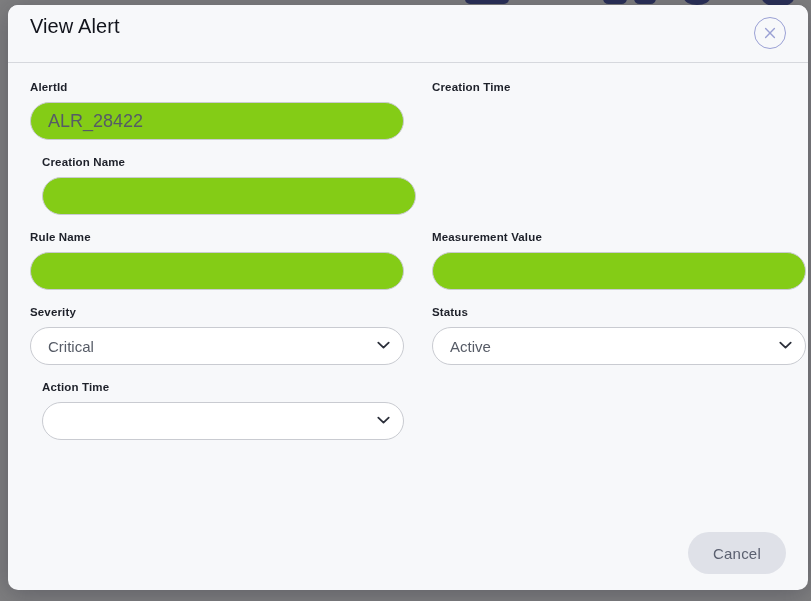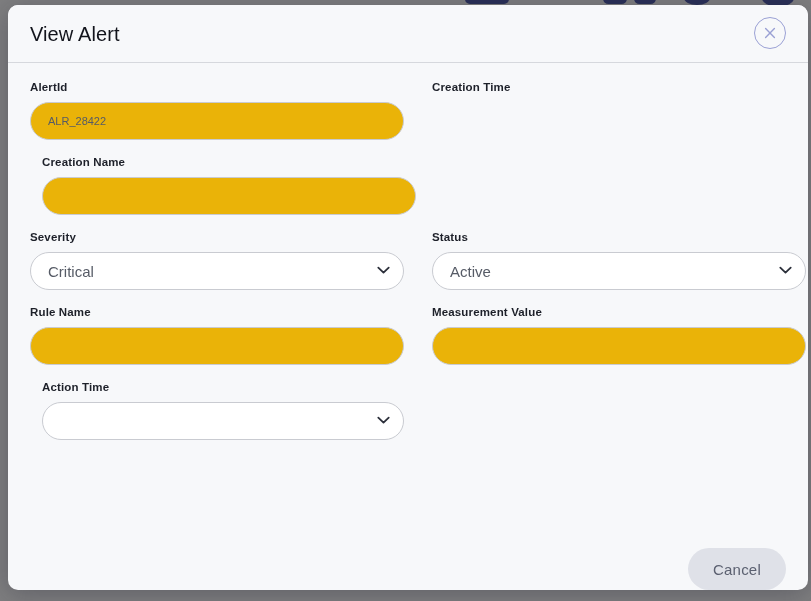--- a/index.html
+++ b/index.html
@@ -47,21 +47,21 @@
   
   #modal-header {
     position: relative;
     height: 57px;
     border-bottom: 1px solid #d6d8dd;
     background: #f7f8fa;
   }
   #modal-title {
     position: absolute;
     left: 22px;
-    top: 18px;
+    top: 10px;
     font-size: 20px;
     font-weight: 400;
     color: #12141c;
     letter-spacing: .1px;
   }
   #close-button {
     position: absolute;
     right: 22px;
     top: 12px;
     width: 32px;
@@ -107,24 +107,24 @@
     letter-spacing: .15px;
     margin-bottom: 9px;
   }
   .field-input {
     display: block;
     width: 374px;
     height: 38px;
     box-sizing: border-box;
     border: 1px solid #c9cbd1;
     border-radius: 19px;
-    background: #eab308;
+    background: #84cc16;
     padding: 0 17px;
     font-family: "Liberation Sans", sans-serif;
-    font-size: 11px;
+    font-size: 18px;
     color: #565b66;
     outline: none;
   }
   .field-input::placeholder { color: #9a9ea8; }
   .field-input:disabled { color: #565b66; }
 
   
   .select-wrap {
     position: relative;
     width: 374px;
@@ -162,21 +162,21 @@
   }
 
   
   #modal-footer {
     position: absolute;
     left: 0;
     right: 0;
     bottom: 0;
     height: 58px;
     display: flex;
-    align-items: flex-end;
+    align-items: flex-start;
     justify-content: flex-end;
     padding-right: 22px;
     box-sizing: border-box;
   }
   #cancel-button {
     min-width: 98px;
     height: 42px;
     border: none;
     border-radius: 21px;
     background: #dfe1e8;
@@ -225,50 +225,50 @@
 
       <div class="field-row">
         <div class="field-col right">
           <label class="field-label">Creation Name</label>
           <input class="field-input" type="text" disabled="" value="" style="">
         </div>
       </div>
 
       <div class="field-row">
         <div class="field-col">
+          <label class="field-label">Rule Name</label>
+          <input class="field-input" type="text" disabled="" value="" style="">
+        </div>
+        <div class="field-col right">
+          <label class="field-label">Measurement Value</label>
+          <input class="field-input" type="text" disabled="" value="" style="">
+        </div>
+      </div>
+
+      <div class="field-row">
+        <div class="field-col">
           <label class="field-label">Severity</label>
           <div class="select-wrap">
             <select class="field-select"><option value="Critical">Critical</option><option value="Major">Major</option><option value="Minor">Minor</option><option value="Warning">Warning</option><option value="Info">Info</option></select>
             <svg class="select-chevron" width="13" height="9" viewBox="0 0 13 9">
               <path d="M1.3 1.6 L6.5 6.6 L11.7 1.6" stroke="#2b2f3a" stroke-width="1.8" fill="none" stroke-linecap="round" stroke-linejoin="round"></path>
             </svg>
           </div>
         </div>
         <div class="field-col right">
           <label class="field-label">Status</label>
           <div class="select-wrap">
             <select class="field-select"><option value="Active">Active</option><option value="Acknowledged">Acknowledged</option><option value="Closed">Closed</option><option value="Resolved">Resolved</option></select>
             <svg class="select-chevron" width="13" height="9" viewBox="0 0 13 9">
               <path d="M1.3 1.6 L6.5 6.6 L11.7 1.6" stroke="#2b2f3a" stroke-width="1.8" fill="none" stroke-linecap="round" stroke-linejoin="round"></path>
             </svg>
           </div>
         </div>
       </div>
 
-      <div class="field-row">
-        <div class="field-col">
-          <label class="field-label">Rule Name</label>
-          <input class="field-input" type="text" disabled="" value="" style="">
-        </div>
-        <div class="field-col right">
-          <label class="field-label">Measurement Value</label>
-          <input class="field-input" type="text" disabled="" value="" style="">
-        </div>
-      </div>
-
       <div class="field-row indented">
         <div class="field-col">
           <label class="field-label">Action Time</label>
           <div class="select-wrap narrow">
             <select class="field-select"><option value=""></option><option value="Manual">Manual</option><option value="Automatic">Automatic</option></select>
             <svg class="select-chevron" width="13" height="9" viewBox="0 0 13 9">
               <path d="M1.3 1.6 L6.5 6.6 L11.7 1.6" stroke="#2b2f3a" stroke-width="1.8" fill="none" stroke-linecap="round" stroke-linejoin="round"></path>
             </svg>
           </div>
         </div>

